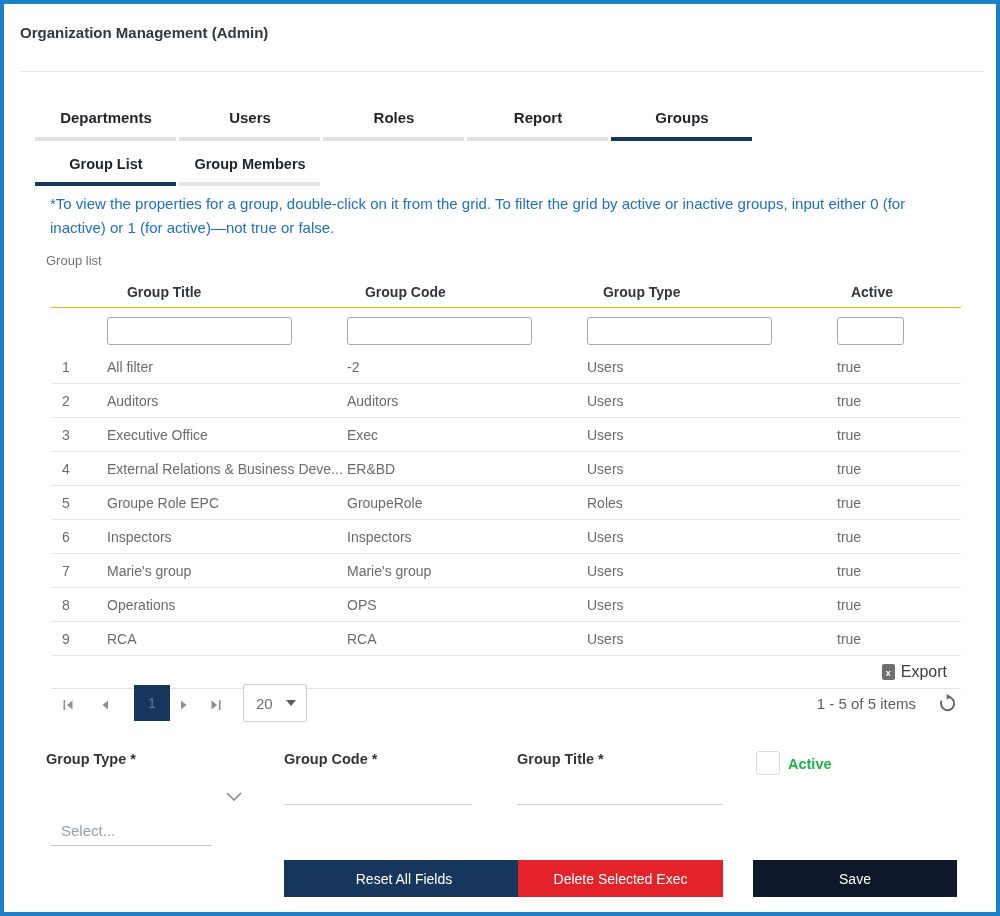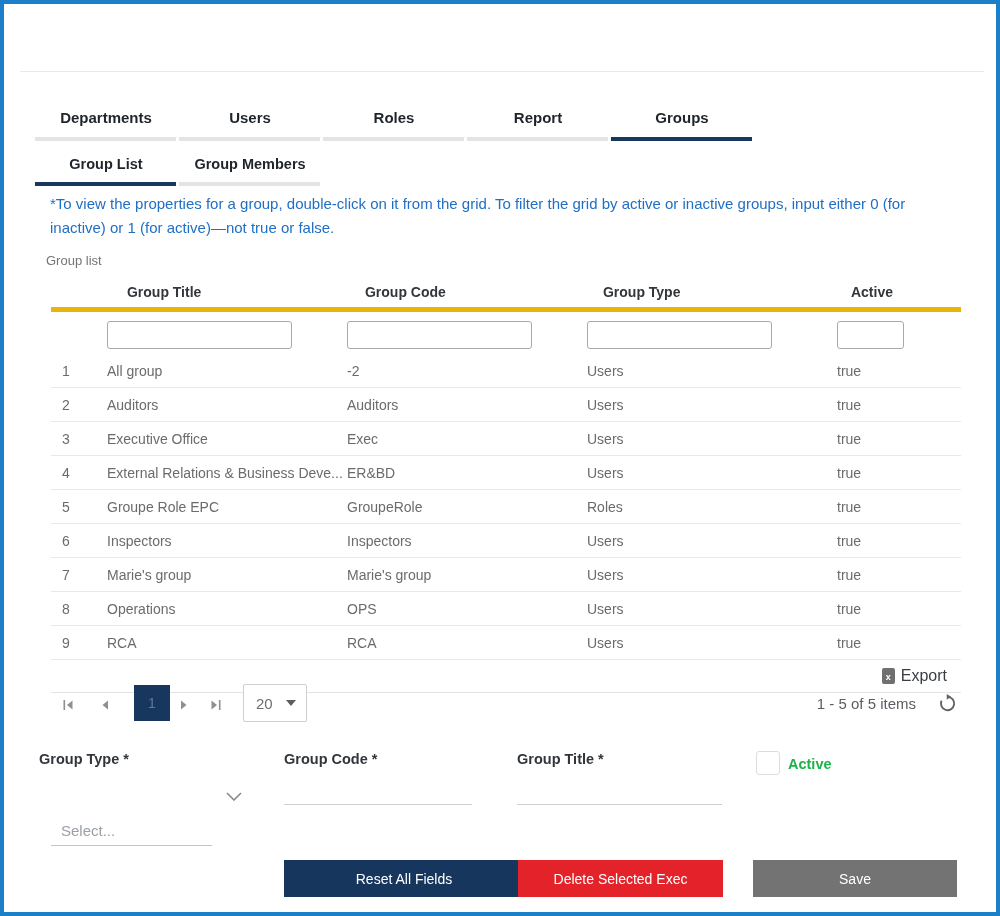--- a/index.html
+++ b/index.html
@@ -26,21 +26,21 @@
 
   .note{left:46px;top:188px;width:912px;font-size:15px;line-height:24px;color:#1f6fc5;}
   .grid-caption{left:42px;top:249px;font-size:13px;color:#757575;}
 
   
   .grid{left:47px;top:272px;width:910px;}
   .g-row{display:flex;align-items:center;}
   .c0{width:56px;box-sizing:border-box;padding-left:11px;}
   .c1,.c2,.c3{width:240px;box-sizing:border-box;}
   .c4{width:134px;box-sizing:border-box;padding-left:10px;}
-  .g-head{height:31px;border-bottom:5px solid #eab308;gap:25px;}
+  .g-head{height:31px;border-bottom:1px solid #eab308;gap:25px;}
   .g-head .hcell{font-size:14px;font-weight:bold;color:#32363b;}
   .g-filter{height:42px;}
   .f-input{box-sizing:border-box;height:28px;width:185px;margin-top:4px;border:1px solid #a9a9a9;border-radius:3px;font-size:13px;padding:0 6px;outline:none;background:#fff;}
   .f-input.small{width:67px;}
   .g-data{height:33px;border-bottom:1px solid #e9e9e9;font-size:14px;color:#6b6b6b;cursor:pointer;}
   .g-export{height:33px;display:flex;justify-content:flex-end;align-items:center;border-bottom:1px solid #e3e3e3;padding-right:14px;box-sizing:border-box;gap:6px;cursor:pointer;}
   .g-export .x-label{font-size:16px;color:#3a3e43;}
   .xls-icon{width:13px;height:16px;background:#6f6f6f;border-radius:2px;color:#fff;font-size:9px;font-weight:bold;display:flex;align-items:flex-end;justify-content:center;line-height:10px;padding-bottom:2px;box-sizing:border-box;}
 
   
@@ -51,41 +51,42 @@
   .nav-next{margin-left:8px;} .nav-last{margin-left:20px;}
   .size-dd{margin-left:21px;width:64px;height:38px;box-sizing:border-box;border:1px solid #cfcfcf;border-radius:2px;display:flex;align-items:center;cursor:pointer;background:#fff;}
   .size-dd .size-val{font-size:15px;color:#6f6f6f;margin-left:12px;flex:1;}
   .caret{width:0;height:0;border-left:5px solid transparent;border-right:5px solid transparent;border-top:6px solid #5d5d5d;margin-right:10px;}
   .pager-spacer{flex:1;}
   .items-text{font-size:15px;color:#5a5e63;}
   .refresh{margin-left:22px;margin-right:4px;cursor:pointer;display:inline-flex;}
 
   
   .form-label{font-size:14.5px;font-weight:bold;color:#32363b;}
-  .lab-type{left:35px;top:747px;} .lab-code{left:280px;top:747px;text-align:center;} .lab-title{left:513px;top:747px;}
+  .lab-type{left:42px;top:747px;} .lab-code{left:280px;top:747px;text-align:center;} .lab-title{left:513px;top:747px;}
   .select-field{left:47px;top:772px;width:161px;height:29px;border-bottom:1px solid #c4c4c4;cursor:pointer;margin-top:40px;}
   .select-field .ph{font-size:15px;color:#9aa0a6;line-height:29px;margin-left:10px;}
   .select-chevron{left:222px;top:783px;cursor:pointer;}
   .u-input{box-sizing:border-box;height:29px;border:none;border-bottom:1px solid #cfcfcf;outline:none;font-size:15px;color:#444;background:transparent;padding:0 4px;}
   .in-code{left:280px;top:772px;width:188px;}
   .in-title{left:513px;top:772px;width:205px;}
   .checkbox{left:752px;top:747px;width:24px;height:24px;box-sizing:border-box;border:1px solid #dcdcdc;border-radius:3px;background:#fff;cursor:pointer;}
   .active-label{left:784px;top:752px;font-size:14.5px;font-weight:bold;color:#1fb24c;}
 
   
   .btn{top:856px;height:37px;border:none;color:#fff;font-size:14px;font-family:"Liberation Sans",sans-serif;cursor:pointer;}
   .btn-reset{left:280px;width:240px;background:#17365d;}
   .btn-delete{left:514px;width:205px;background:#e32329;}
-  .btn-save{left:749px;width:204px;background:#737373;}
+  .btn-save{left:749px;width:204px;background:#0f172a;}
 </style>
 </head>
 <body>
 
 <div class="page">
 
+  <div class="abs page-title">Organization Management (Admin)</div>
   <div class="abs title-divider"></div>
 
   <div class="abs tabs">
     <div class="tab">
       <span class="tab-label">Departments</span>
       <div class="tab-underline"></div>
     </div>
     <div class="tab">
       <span class="tab-label">Users</span>
       <div class="tab-underline"></div>
@@ -130,21 +131,21 @@
       <div class="c0"></div>
       <div class="c1"><input class="f-input" value="" style=""></div>
       <div class="c2"><input class="f-input" value="" style=""></div>
       <div class="c3"><input class="f-input" value="" style=""></div>
       <div class="c4"><input class="f-input small" value="" style=""></div>
     </div>
     <div>
 
         <div class="g-row g-data">
           <div class="c0">1</div>
-          <div class="c1">All group</div>
+          <div class="c1">All filter</div>
           <div class="c2">-2</div>
           <div class="c3">Users</div>
           <div class="c4">true</div>
         </div>
 
         <div class="g-row g-data">
           <div class="c0">2</div>
           <div class="c1">Auditors</div>
           <div class="c2">Auditors</div>
           <div class="c3">Users</div>

